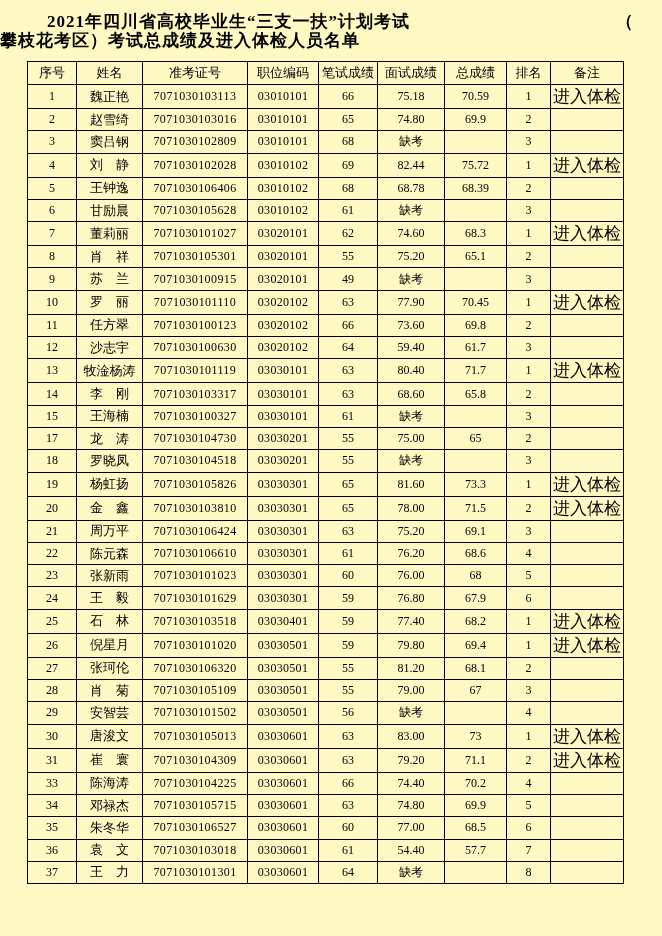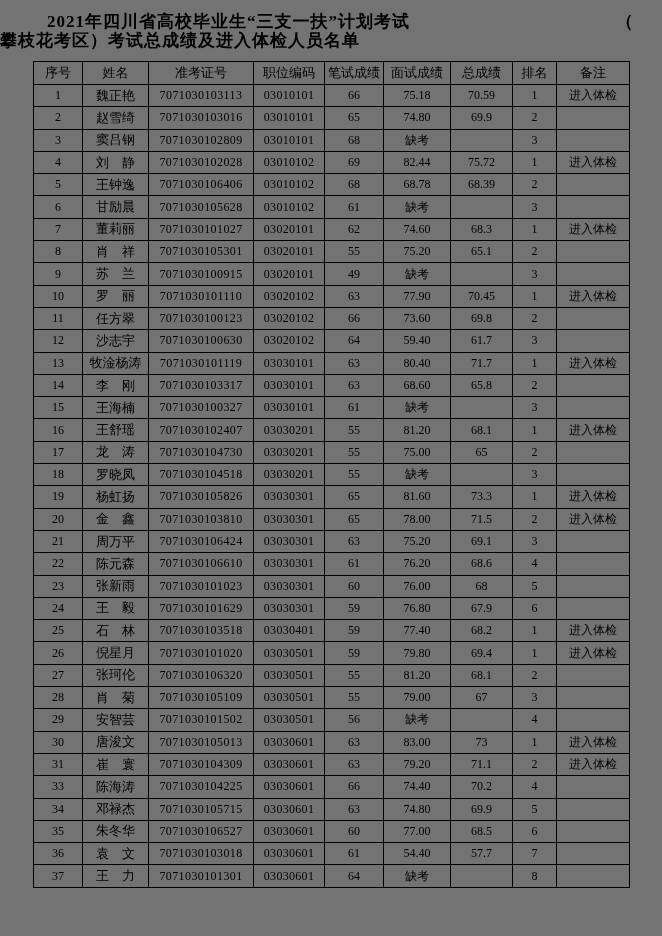--- a/index.html
+++ b/index.html
@@ -2,53 +2,53 @@
 <html><head>
 <meta charset="utf-8">
 <style>
   html, body { margin: 0; padding: 0; }
   body {
     width: 662px; height: 936px;
     background: #ffffff;
     color: #000000;
     font-family: "Liberation Serif", "DejaVu Serif", serif;
   }
-  .page { position: relative; width: 662px; height: 936px; overflow: hidden; background: #737373; }
+  .page { position: relative; width: 662px; height: 936px; overflow: hidden; background: #fef9c3; }
 
   .title {
     position: absolute; top: 12px; left: 0; width: 662px;
     font-weight: bold; font-size: 17px; line-height: 19px;
     letter-spacing: 1px;
   }
   .title-line1 { position: relative; padding-left: 47px; text-align: left; }
   .title-paren { position: absolute; right: 28px; top: 0; }
   .title-line2 { text-align: left; }
 
   table.results {
-    position: absolute; left: 33px; top: 61px;
+    position: absolute; left: 27px; top: 61px;
     border-collapse: collapse; table-layout: fixed;
     width: 596px;
   }
   .results th, .results td {
     border: 1px solid #000;
     padding: 0;
     text-align: center;
     vertical-align: middle;
     font-size: 12px;
     font-weight: normal;
     white-space: nowrap;
     overflow: hidden;
   }
   .results thead tr { height: 23px; }
   .results tbody tr { height: 22.3px; }
   .results th { font-size: 13px; }
   .results td.col-name { font-size: 13px; }
   .results td.col-ticket_no { letter-spacing: 0.4px; }
   .results td.col-position_code { letter-spacing: 0.3px; }
-  .results td.col-remark { font-size: 12px; }
+  .results td.col-remark { font-size: 17px; }
 </style>
 </head>
 <body>
 
 <div class="page">
 
   <div class="title">
     <div class="title-line1">
       <span>2021年四川省高校毕业生“三支一扶”计划考试</span><span class="title-paren">（</span>
     </div>
@@ -240,31 +240,20 @@
           <td class="col-name">王海楠</td>
           <td class="col-ticket_no">7071030100327</td>
           <td class="col-position_code">03030101</td>
           <td class="col-written">61</td>
           <td class="col-interview">缺考</td>
           <td class="col-total"></td>
           <td class="col-rank">3</td>
           <td class="col-remark"></td>
         </tr>
         <tr>
-          <td class="col-no">16</td>
-          <td class="col-name">王舒瑶</td>
-          <td class="col-ticket_no">7071030102407</td>
-          <td class="col-position_code">03030201</td>
-          <td class="col-written">55</td>
-          <td class="col-interview">81.20</td>
-          <td class="col-total">68.1</td>
-          <td class="col-rank">1</td>
-          <td class="col-remark">进入体检</td>
-        </tr>
-        <tr>
           <td class="col-no">17</td>
           <td class="col-name">龙　涛</td>
           <td class="col-ticket_no">7071030104730</td>
           <td class="col-position_code">03030201</td>
           <td class="col-written">55</td>
           <td class="col-interview">75.00</td>
           <td class="col-total">65</td>
           <td class="col-rank">2</td>
           <td class="col-remark"></td>
         </tr>

